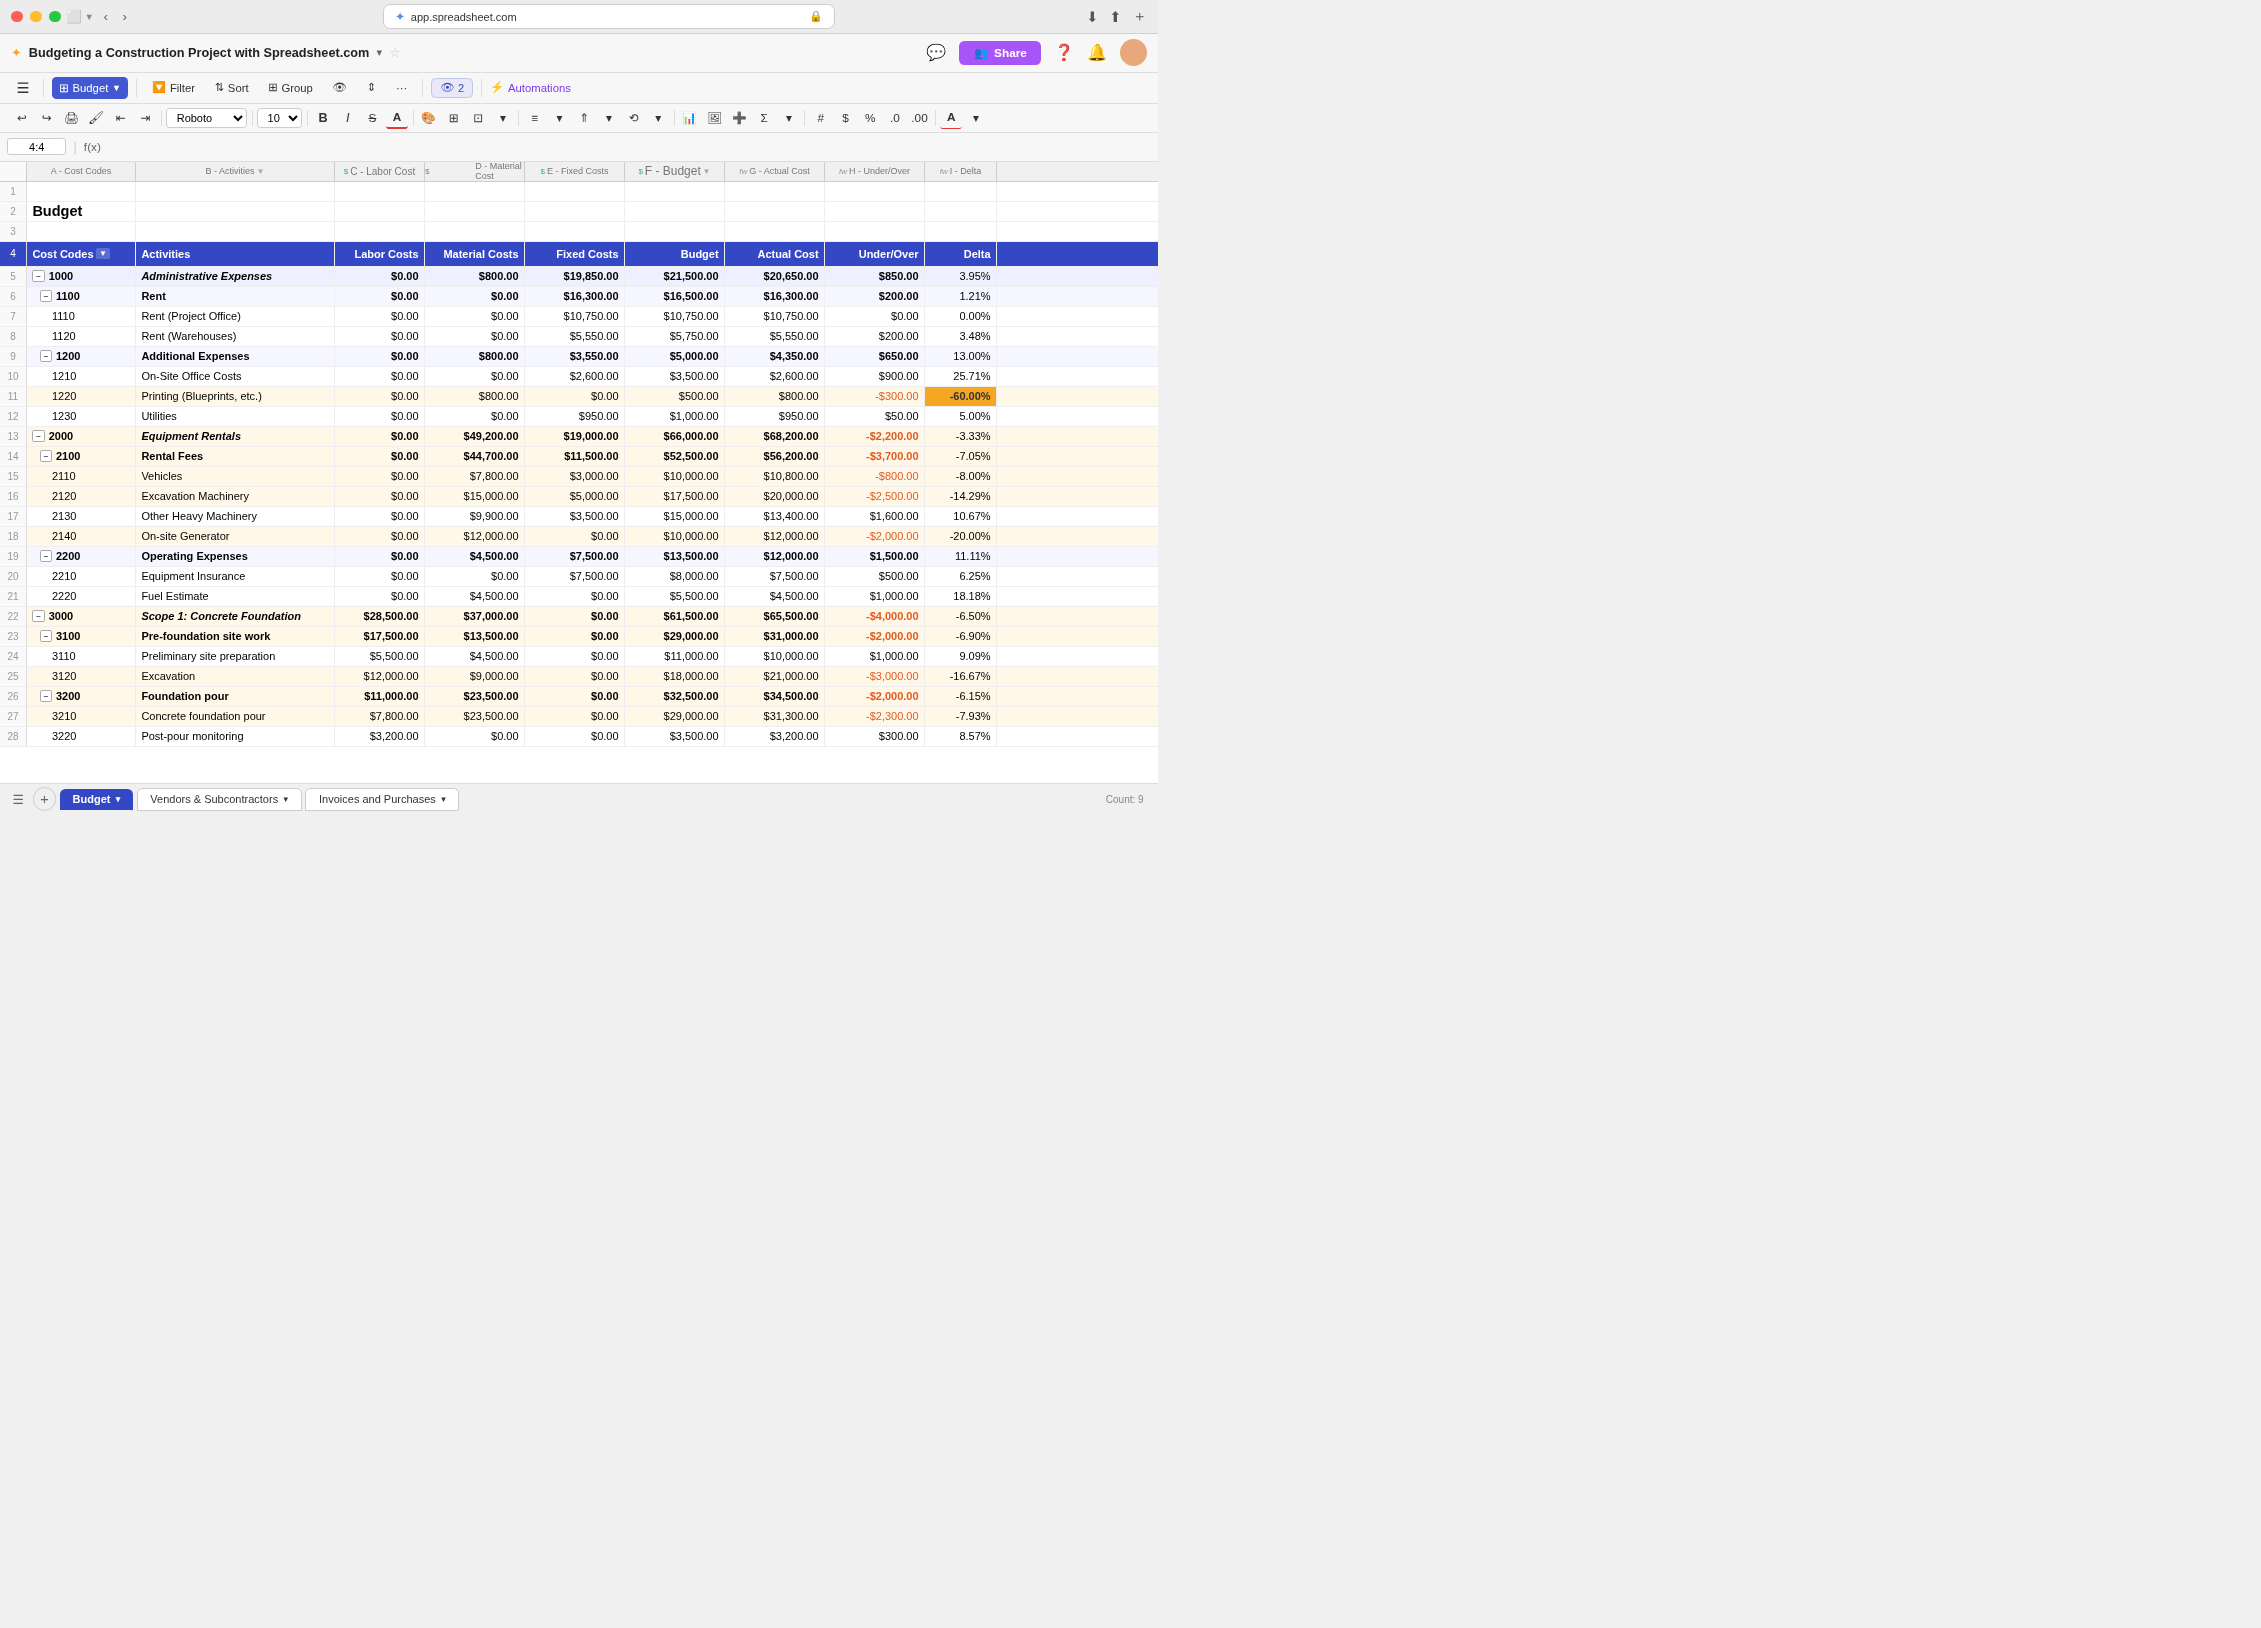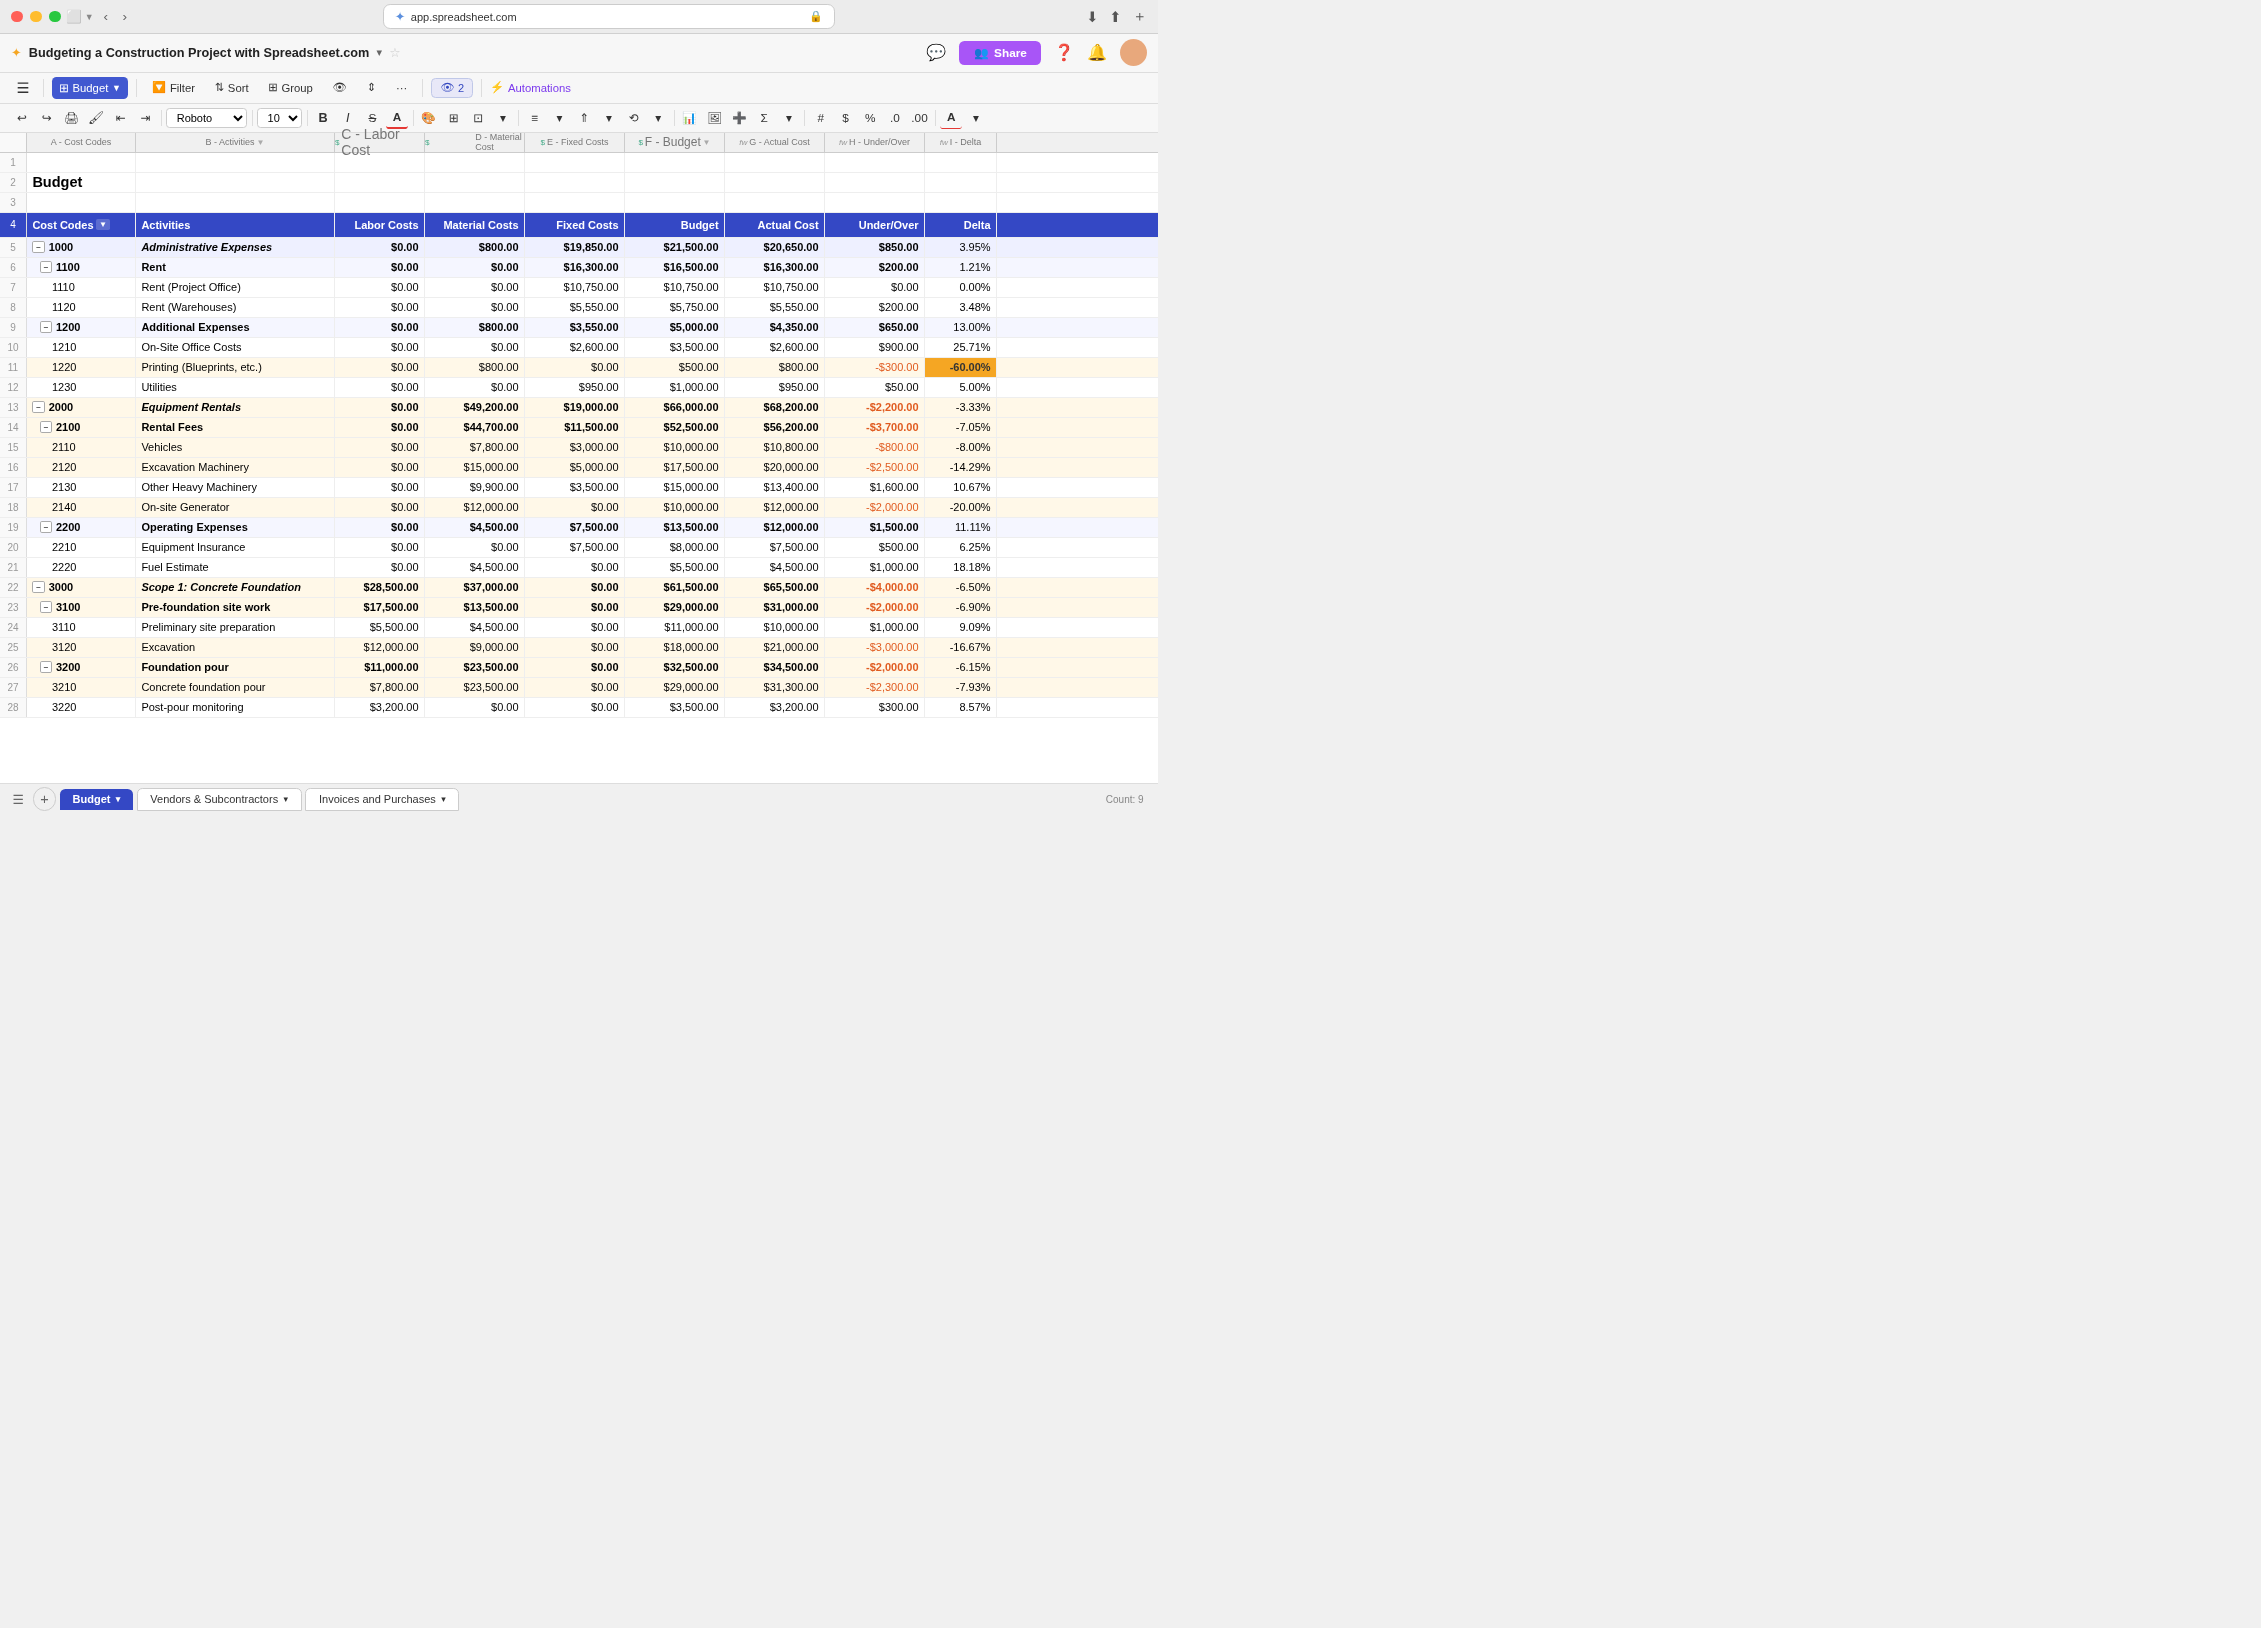--- a/index.html
+++ b/index.html
@@ -228,33 +228,40 @@
     <button class="fmt-btn">#</button>
     <button class="fmt-btn">$</button>
     <button class="fmt-btn">%</button>
     <button class="fmt-btn">.0</button>
     <button class="fmt-btn">.00</button>
     <div class="fmt-separator"></div>
     <button class="fmt-btn" style="font-weight:bold;border-bottom:1.8px solid #e53935;">A</button>
     <button class="fmt-btn">▾</button>
   </div>
 
+  <div class="formula-bar">
+    <input class="cell-ref" value="4:4" style="">
+    <span style="color:#ccc;font-size:12.7px;">|</span>
+    <button class="fx-btn">
+      <span>f(x)</span>
+    </button>
+  </div>
 
   <div class="grid-col-headers">
     <div class="grid-col-h w-row"></div>
     <div class="grid-col-h w-a" style="font-size:10px;color:#3448c5;gap:3.6px;">
       <span style="font-size:9px;color:#777;">A - Cost Codes</span>
     </div>
     <div class="grid-col-h w-b">
       <span style="font-size:9px;color:#777;">B - Activities</span>
       <span style="font-size:8.1px;color:#aaa;margin-left:1.8px;">▼</span>
     </div>
     <div class="grid-col-h w-c">
       <span style="font-size:8.1px;color:#4a8;margin-right:1.8px;">$</span>
-      <span style="font-size:14px;color:#777;">C - Labor Cost</span>
+      <span style="font-size:10px;color:#777;">C - Labor Cost</span>
     </div>
     <div class="grid-col-h w-d">
       <span style="font-size:8.1px;color:#4a8;margin-right:1.8px;">$</span>
       <span style="font-size:9px;color:#777;margin-left:44px;">D - Material Cost</span>
     </div>
     <div class="grid-col-h w-e">
       <span style="font-size:8.1px;color:#4a8;margin-right:1.8px;">$</span>
       <span style="font-size:9px;color:#777;">E - Fixed Costs</span>
     </div>
     <div class="grid-col-h w-f">

